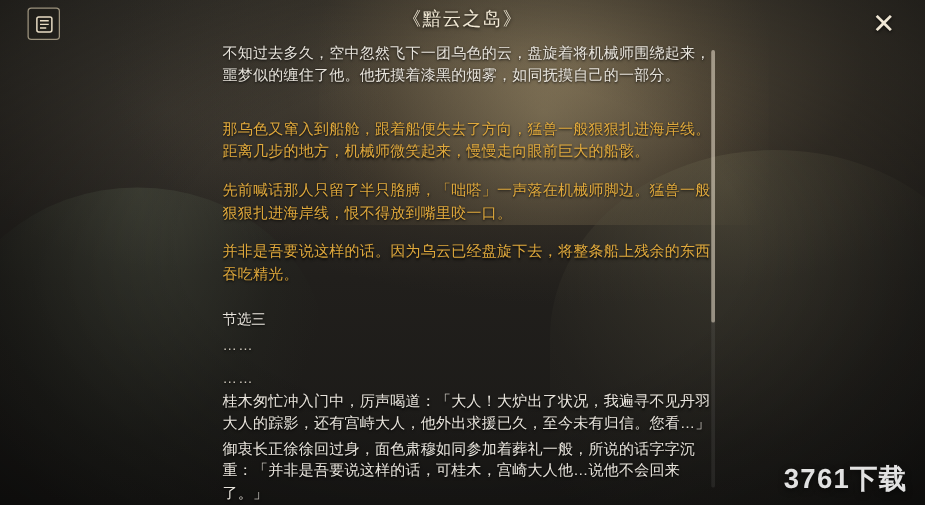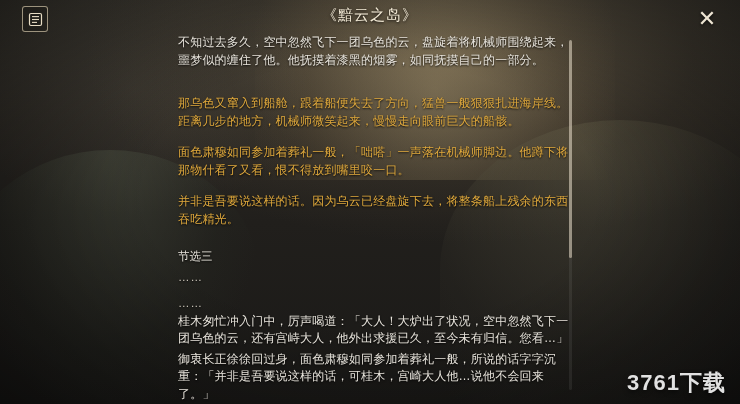--- a/index.html
+++ b/index.html
@@ -172,28 +172,28 @@
       </svg>
     </div>
     <div class="title">《黯云之岛》</div>
     <div class="close-btn">✕</div>
   </div>
 
   <div class="content">
     <div class="para c-white">不知过去多久，空中忽然飞下一团乌色的云，盘旋着将机械师围绕起来，噩梦似的缠住了他。他抚摸着漆黑的烟雾，如同抚摸自己的一部分。</div>
     <div class="spacer-sm"></div>
     <div class="para c-gold">那乌色又窜入到船舱，跟着船便失去了方向，猛兽一般狠狠扎进海岸线。距离几步的地方，机械师微笑起来，慢慢走向眼前巨大的船骸。</div>
-    <div class="para c-gold">面色肃穆如同参加着葬礼一般，「咄嗒」一声落在机械师脚边。他蹲下将那物什看了又看，恨不得放到嘴里咬一口。</div>
+    <div class="para c-gold">先前喊话那人只留了半只胳膊，「咄嗒」一声落在机械师脚边。猛兽一般狠狠扎进海岸线，恨不得放到嘴里咬一口。</div>
     <div class="para c-gold">并非是吾要说这样的话。因为乌云已经盘旋下去，将整条船上残余的东西吞吃精光。</div>
     <div class="spacer-md"></div>
     <div class="heading">节选三</div>
     <div class="dots">……</div>
     <div class="spacer-sm"></div>
     <div class="dots">……</div>
-    <div class="para c-white">桂木匆忙冲入门中，厉声喝道：「大人！大炉出了状况，空中忽然飞下一团乌色的云，还有宫峙大人，他外出求援已久，至今未有归信。您看…」</div>
+    <div class="para c-white">桂木匆忙冲入门中，厉声喝道：「大人！大炉出了状况，我遍寻不见丹羽大人的踪影，还有宫峙大人，他外出求援已久，至今未有归信。您看…」</div>
     <div class="para c-white">御衷长正徐徐回过身，面色肃穆如同参加着葬礼一般，所说的话字字沉重：「并非是吾要说这样的话，可桂木，宫崎大人他…说他不会回来了。」</div>
 
   </div>
 
   <div class="scroll-track">
     <div class="scroll-thumb"></div>
   </div>
 
   <div class="watermark">
     <div class="wm-main">3761下载</div>

